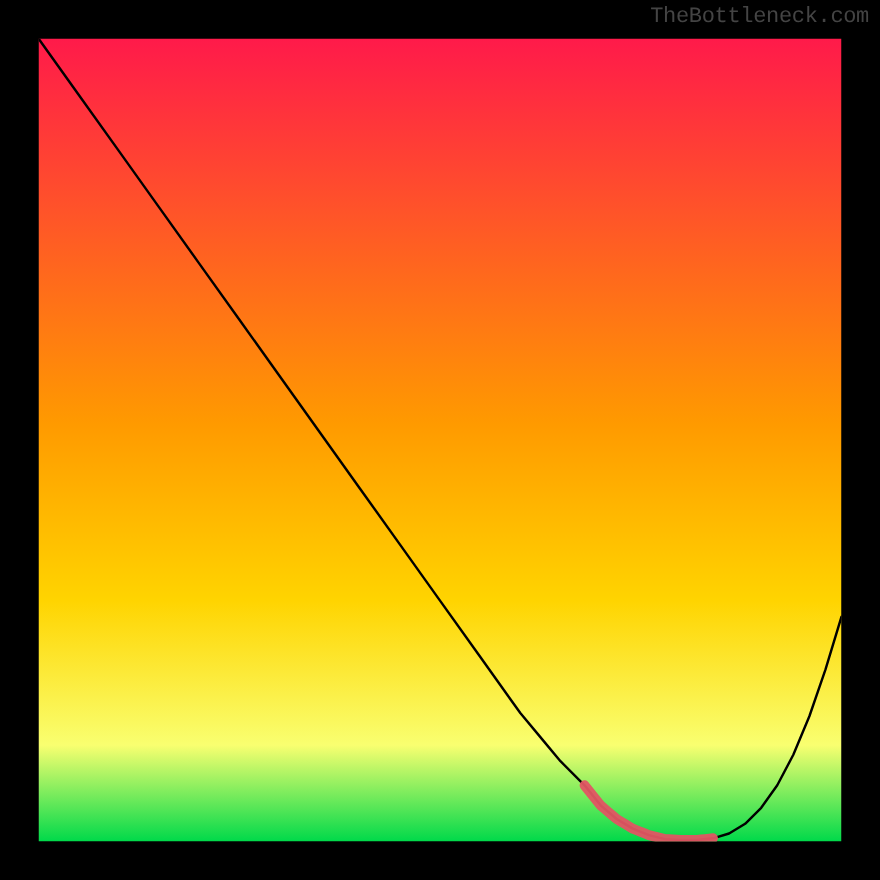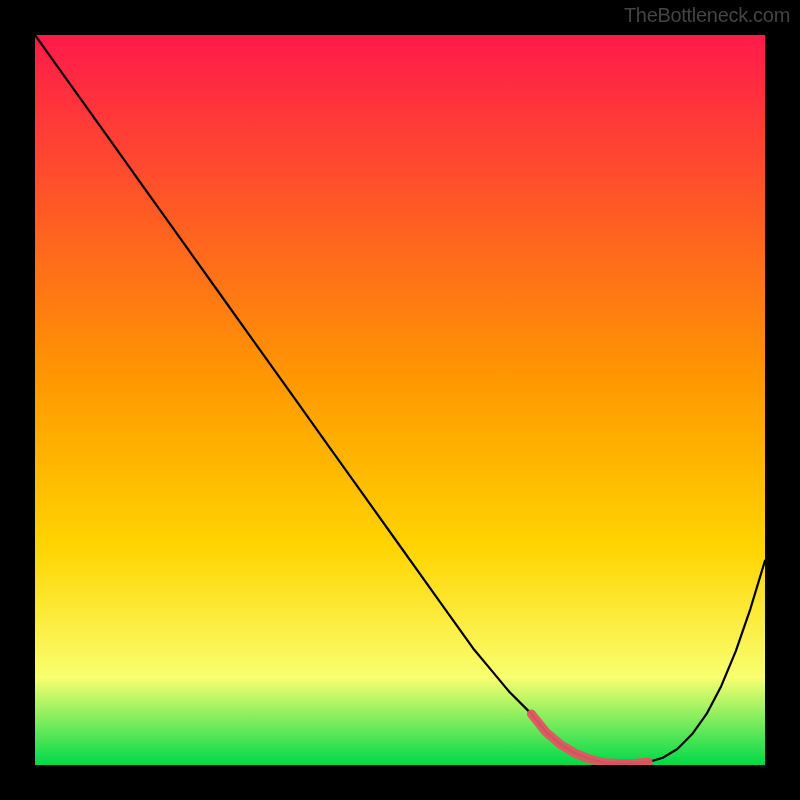--- a/index.html
+++ b/index.html
@@ -17,21 +17,21 @@
     position: relative;
     background: #000;
   }
   .watermark {
     position: absolute;
     top: 4px;
     right: 10px;
     color: #444;
     font-size: 20px;
     font-weight: normal;
-    font-family: Liberation Sans, sans-serif;
+    font-family: Liberation Mono, monospace;
     z-index: 10;
     letter-spacing: -0.3px;
   }
   .plot-area {
     position: absolute;
     left: 35px;
     top: 35px;
     width: 730px;
     height: 730px;
   }

